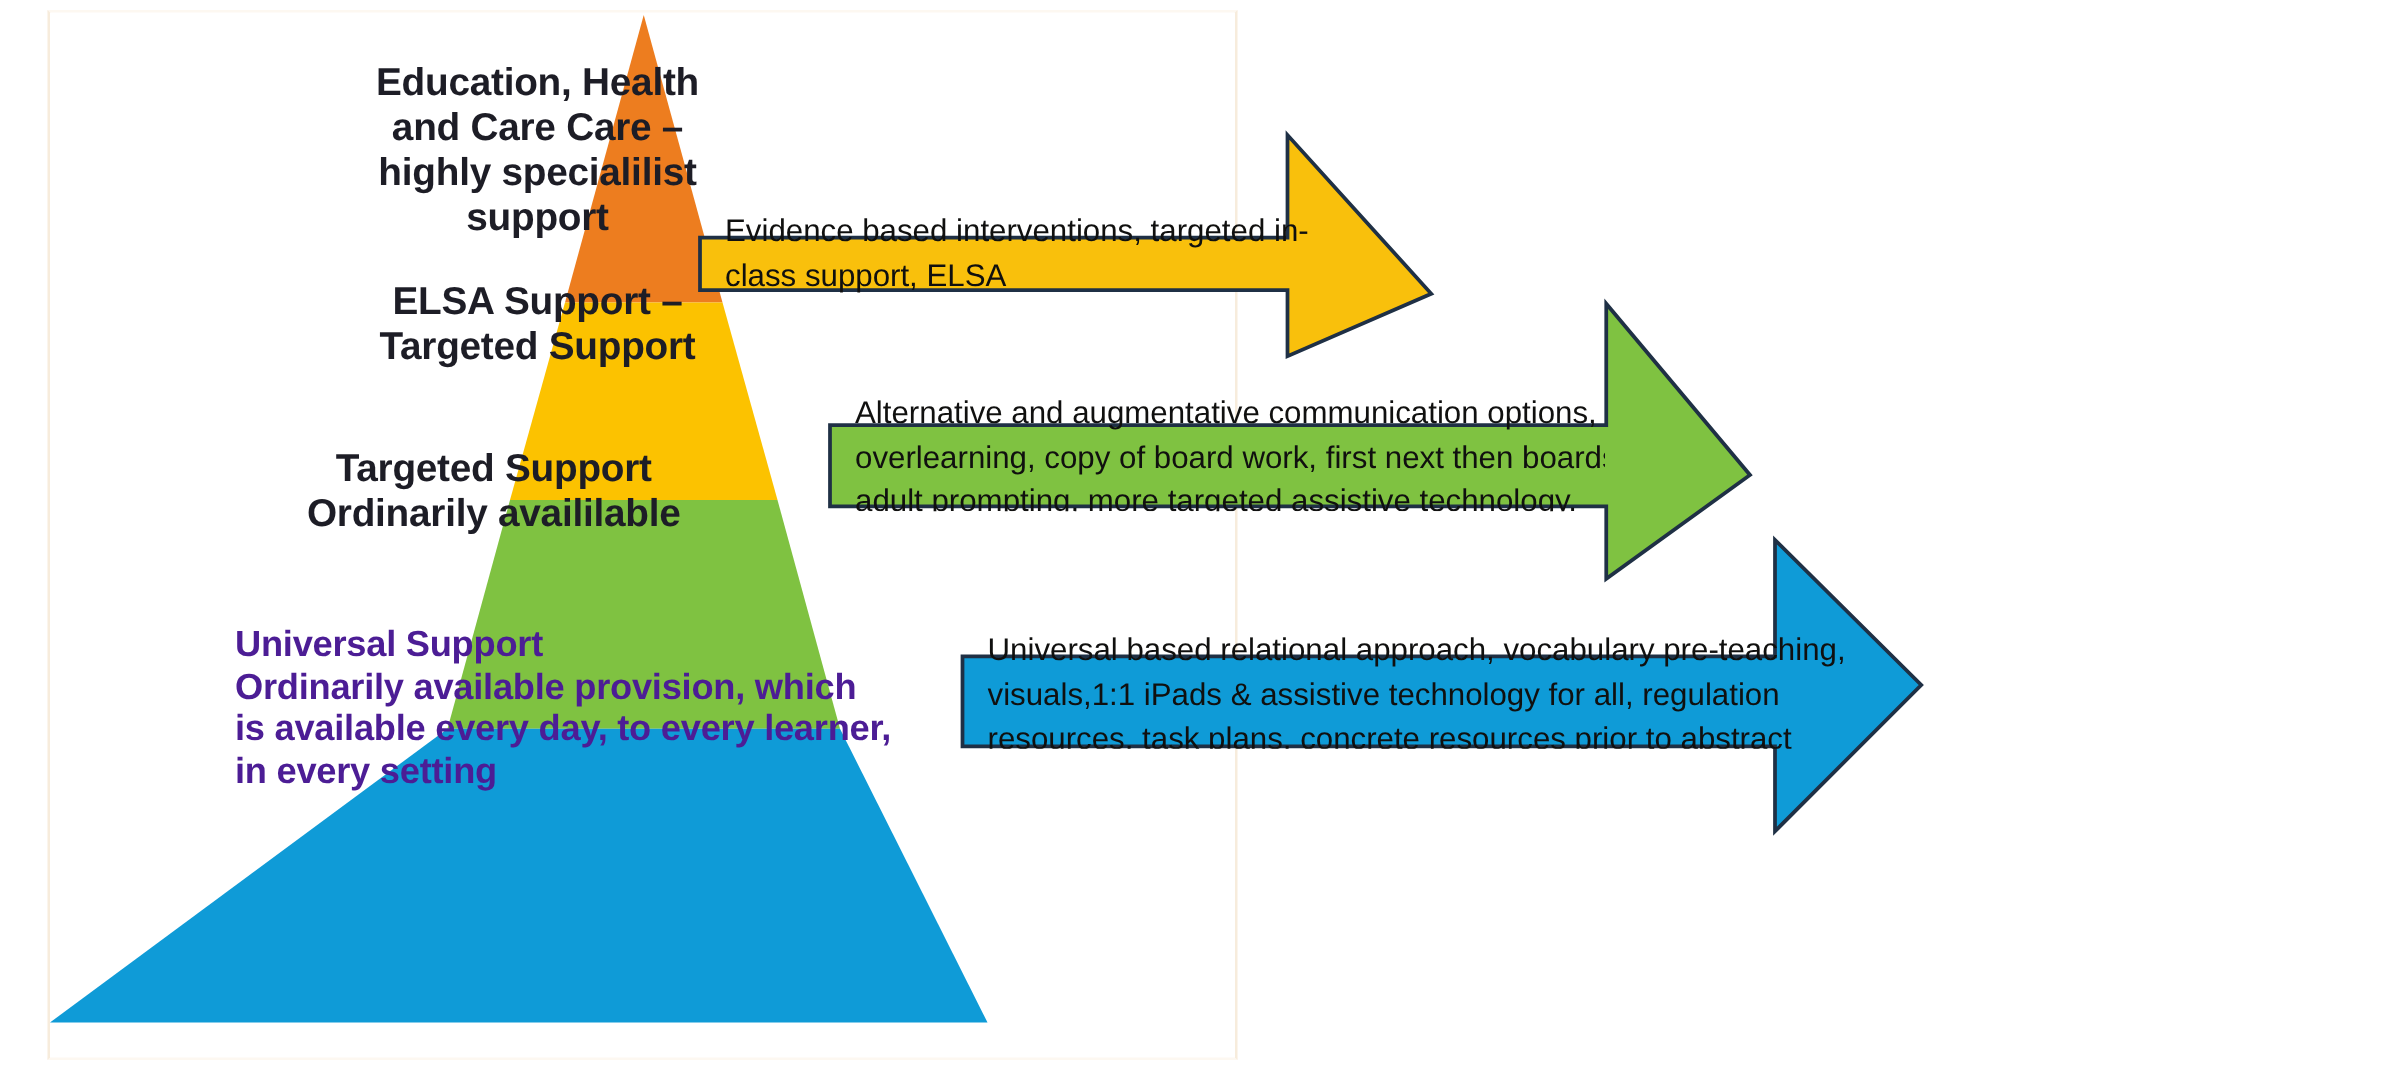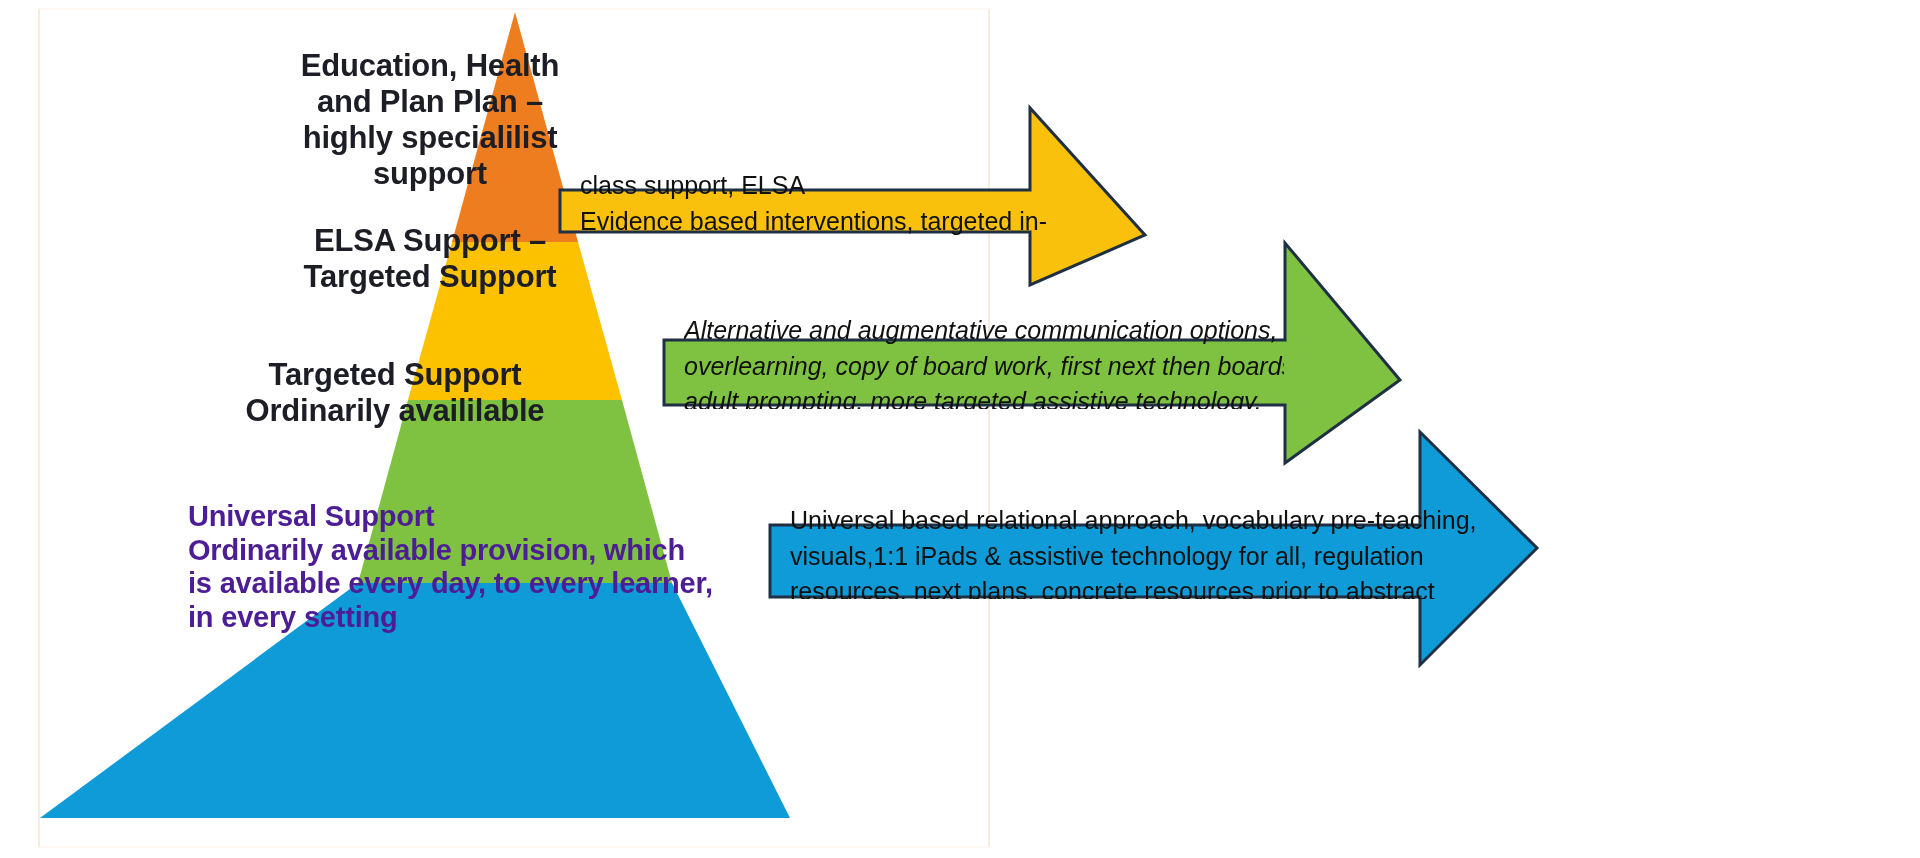--- a/index.html
+++ b/index.html
@@ -56,21 +56,21 @@
     line-height: 1.42;
     font-size: 25px;
     overflow: hidden;
   }
   .arrow-text .ln { display: block; white-space: nowrap; }
   #tier-ehcp  { left: 300px; top: 48px;  width: 260px; font-size: 31px; }
   #tier-send  { left: 300px; top: 223px; width: 260px; font-size: 31px; }
   #tier-targ  { left: 230px; top: 357px; width: 330px; font-size: 31px; }
   #tier-univ  { left: 188px; top: 500px; width: 540px; font-size: 29px; }
   #arrow-text-yellow { left: 580px;  top: 168px; width: 500px; }
-  #arrow-text-green  { left: 684px;  top: 313px; width: 600px; height: 96px; font-style: italic; }
+  #arrow-text-green  { left: 684px;  top: 313px; width: 600px; height: 96px; }
   #arrow-text-blue   { left: 790px;  top: 503px; width: 700px; height: 96px; }
 </style>
 </head>
 <body>
 
 <div id="canvas">
 
   <div id="frame-border"></div>
 
   <svg class="layer" viewBox="0 0 1920 858" preserveAspectRatio="none">
@@ -85,21 +85,21 @@
   </svg>
 
   <svg class="layer" viewBox="0 0 1920 858" preserveAspectRatio="none">
     <polygon points="560,190 1030,190 1030,108 1145,235 1030,285 1030,232 560,232" fill="#F9C00C" stroke="#1F3045" stroke-width="3" stroke-linejoin="miter"></polygon>
     <polygon points="664,340 1285,340 1285,243 1400,380 1285,463 1285,405 664,405" fill="#7FC241" stroke="#1F3045" stroke-width="3" stroke-linejoin="miter"></polygon>
     <polygon points="770,525 1420,525 1420,432 1537,548 1420,665 1420,597 770,597" fill="#0F9BD7" stroke="#1F3045" stroke-width="3" stroke-linejoin="miter"></polygon>
   </svg>
 
   <div class="pyr-label" id="tier-ehcp">
     <span class="ln">Education, Health</span><br>
-    <span class="ln">and Plan Plan –</span><br>
+    <span class="ln">and Care Care –</span><br>
     <span class="ln">highly specialilist</span><br>
     <span class="ln">support</span>
   </div>
 
   <div class="pyr-label" id="tier-send">
     <span class="ln">ELSA Support –</span><br>
     <span class="ln">Targeted Support</span>
   </div>
 
   <div class="pyr-label" id="tier-targ">
@@ -108,29 +108,29 @@
   </div>
 
   <div class="pyr-label white" id="tier-univ">
     <span class="ln">Universal Support</span><br>
     <span class="ln">Ordinarily available provision, which</span><br>
     <span class="ln">is available every day, to every learner,</span><br>
     <span class="ln">in every setting</span>
   </div>
 
   <div class="arrow-text" id="arrow-text-yellow">
+    <span class="ln">Evidence based interventions, targeted in-</span>
     <span class="ln">class support, ELSA</span>
-    <span class="ln">Evidence based interventions, targeted in-</span>
   </div>
 
   <div class="arrow-text" id="arrow-text-green">
     <span class="ln">Alternative and augmentative communication options,</span>
     <span class="ln">overlearning, copy of board work, first next then boards,</span>
     <span class="ln">adult prompting, more targeted assistive technology.</span>
   </div>
 
   <div class="arrow-text" id="arrow-text-blue">
     <span class="ln">Universal based relational approach, vocabulary pre-teaching,</span>
     <span class="ln">visuals,1:1 iPads &amp; assistive technology for all,  regulation</span>
-    <span class="ln">resources, next plans, concrete resources prior to abstract</span>
+    <span class="ln">resources, task plans, concrete resources prior to abstract</span>
   </div>
 
 </div>
 
 </body></html>

